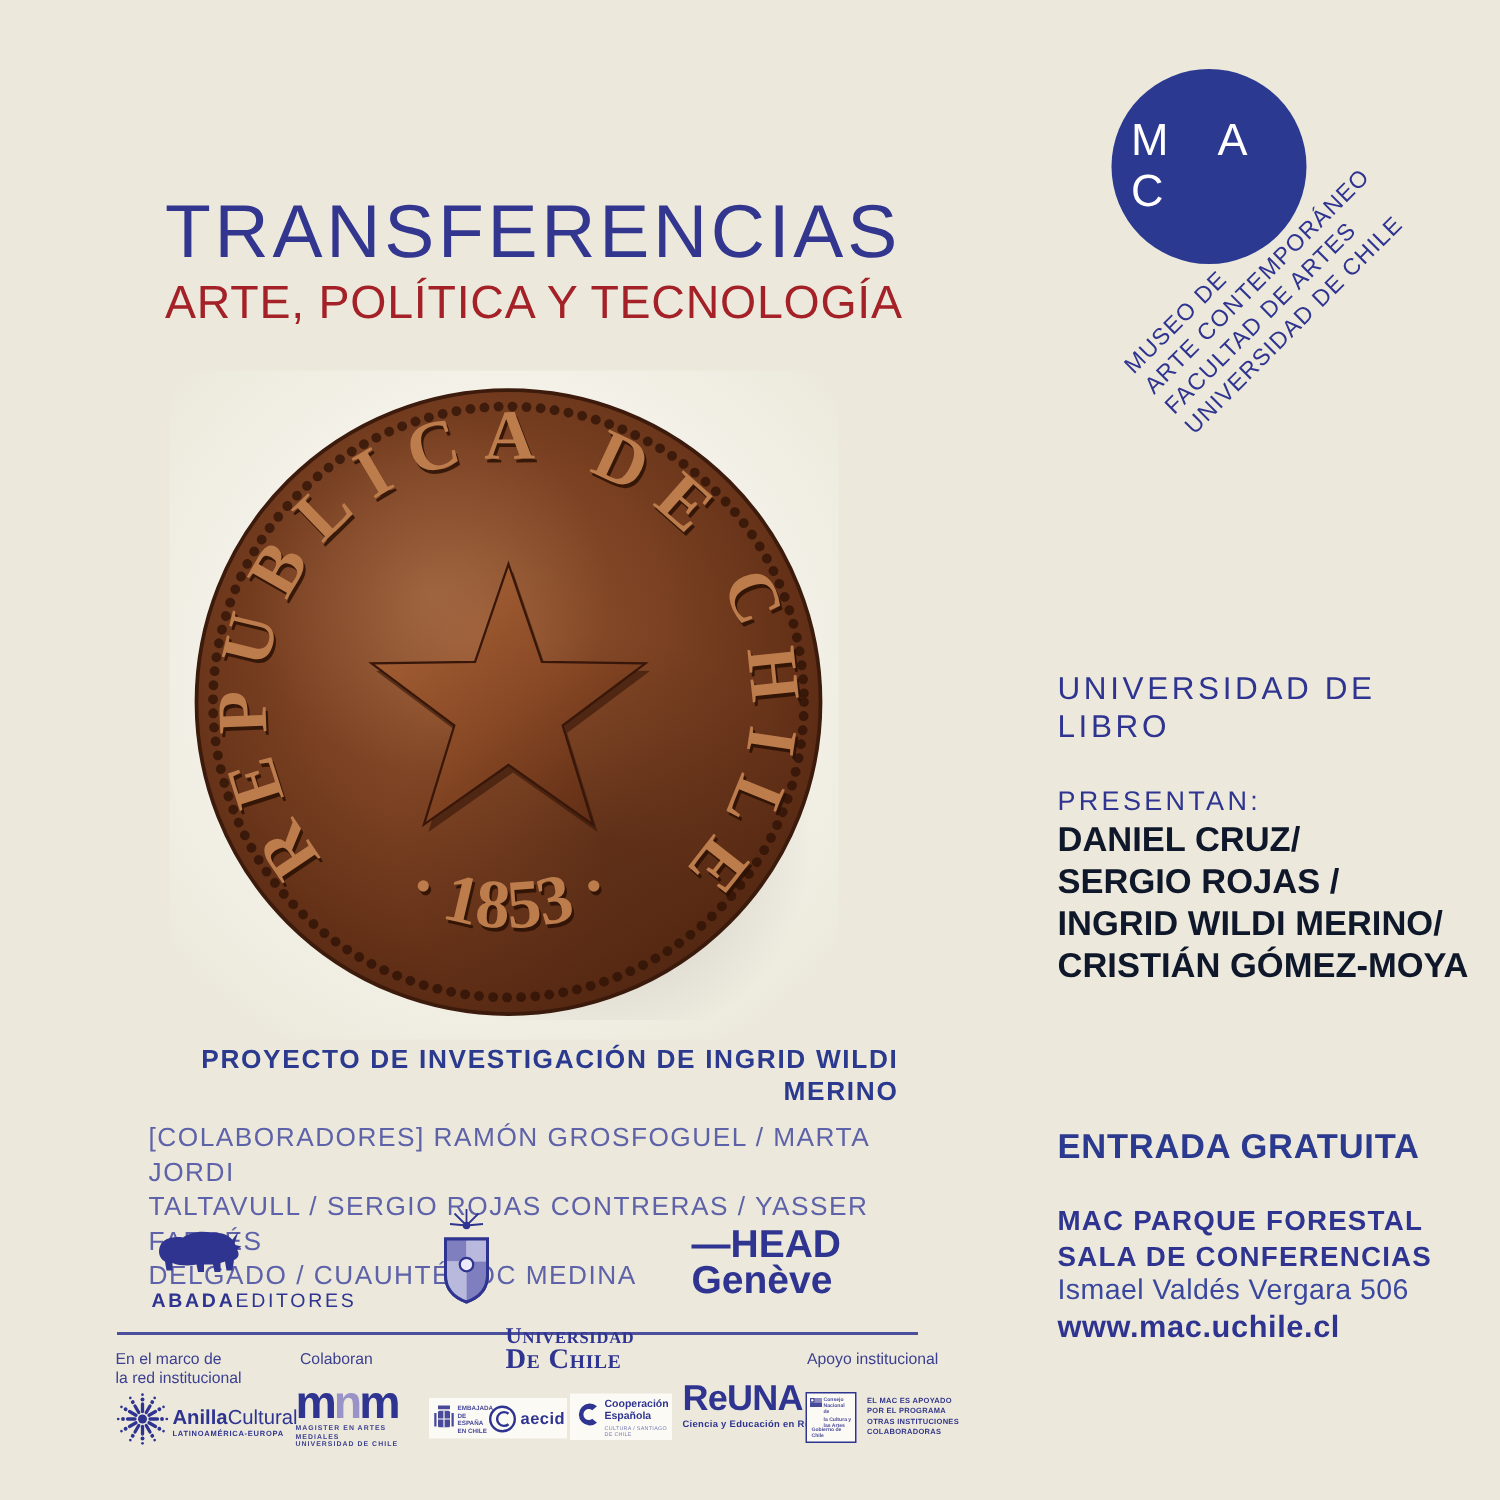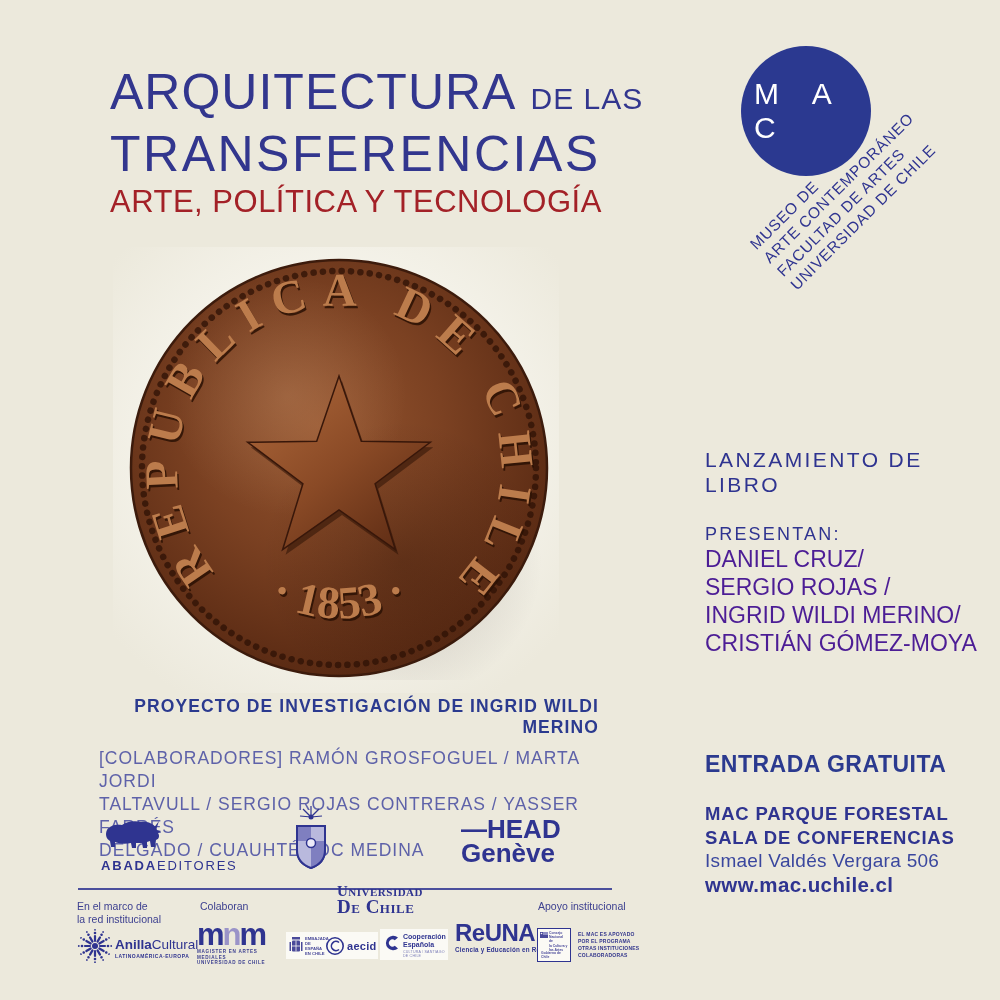--- a/index.html
+++ b/index.html
@@ -28,21 +28,21 @@
 
   
   .coin-bg { left:113px; top:247px; width:446px; height:446px;
     background:radial-gradient(circle at 50% 45%, #fbfaf4 0%, #f4f2e9 55%, #ece9dc 88%); }
   .coin-svg { left:127px; top:256px; }
 
   
   .lanzamiento { left:705px; top:447px; width:250px; font-size:21px; line-height:25px;
     font-weight:500; letter-spacing:2.4px; }
   .presentan { left:705px; top:524px; font-size:18px; font-weight:500; letter-spacing:2.2px; }
-  .names { left:705px; top:545px; font-size:23px; font-weight:400; line-height:28px; color:#4c1d95; letter-spacing:0; }
+  .names { left:705px; top:545px; font-size:23px; font-weight:700; line-height:28px; color:#0f172a; letter-spacing:0; }
   .chips { left:705px; top:685px; }
   .chip { display:table; background:#2B3A8F; color:#FFFFFF; font-size:17px; font-weight:700;
     letter-spacing:1px; padding:2px 9px 4px 9px; margin-bottom:5px; }
   .entrada { left:705px; top:751px; font-size:23px; font-weight:700; letter-spacing:0.5px; color:#2B3A8F; }
   .venue { left:705px; top:802px; line-height:23.5px; color:#2F3490; }
   .venue .caps { font-size:18.5px; font-weight:700; letter-spacing:0.8px; }
   .venue .street { font-size:19px; font-weight:400; letter-spacing:0.3px; color:#3A479E; }
   .venue .web { font-size:20.5px; font-weight:700; letter-spacing:0.4px; }
 
   
@@ -99,23 +99,20 @@
   .cnca-lines { font-size:3.4px; font-weight:700; line-height:4.2px; color:#4A4A9A; margin-left:9px; }
   .cnca-foot { position:absolute; left:3px; bottom:2px; font-size:3.4px; font-weight:700; color:#4A4A9A; }
   .apoyo-text { left:578px; top:931px; font-size:5px; font-weight:700; line-height:6.9px;
     letter-spacing:0.2px; color:#33368C; }
 </style>
 </head>
 <body>
 
 <div class="poster">
 
-  <div class="abs title1">
-    <span>ARQUITECTURA</span><span class="small">DE LAS</span>
-  </div>
   <div class="abs title2">TRANSFERENCIAS</div>
   <div class="abs mac-circle">
     <span class="mac-wordmark">M A C</span>
   </div>
 
   <div class="abs title3">ARTE, POLÍTICA Y TECNOLOGÍA</div>
   <div class="abs mac-rot">
     <div>MUSEO DE</div>
     <div>ARTE CONTEMPORÁNEO</div>
     <div>FACULTAD DE ARTES</div>
@@ -165,21 +162,21 @@
 
     <text transform="translate(1.5,2.5)" text-anchor="middle" font-family="Liberation Serif, DejaVu Serif, serif" font-weight="bold" font-size="46" fill="#2a1004" fill-opacity="0.85">
       <textPath href="#datePath" startOffset="50%">· 1853 ·</textPath>
     </text>
     <text text-anchor="middle" font-family="Liberation Serif, DejaVu Serif, serif" font-weight="bold" font-size="46" fill="#bc7c4c">
       <textPath href="#datePath" startOffset="50%">· 1853 ·</textPath>
     </text>
   </svg>
 
   <div class="abs lanzamiento">
-    <div>LANZAMIENTO DE</div>
+    <div>UNIVERSIDAD DE</div>
     <div>LIBRO</div>
   </div>
   <div class="abs presentan">PRESENTAN:</div>
   <div class="abs names">
     <div>DANIEL CRUZ/</div>
     <div>SERGIO ROJAS /</div>
     <div>INGRID WILDI MERINO/</div>
     <div>CRISTIÁN GÓMEZ-MOYA</div>
   </div>
   <div class="abs entrada">ENTRADA GRATUITA</div>

